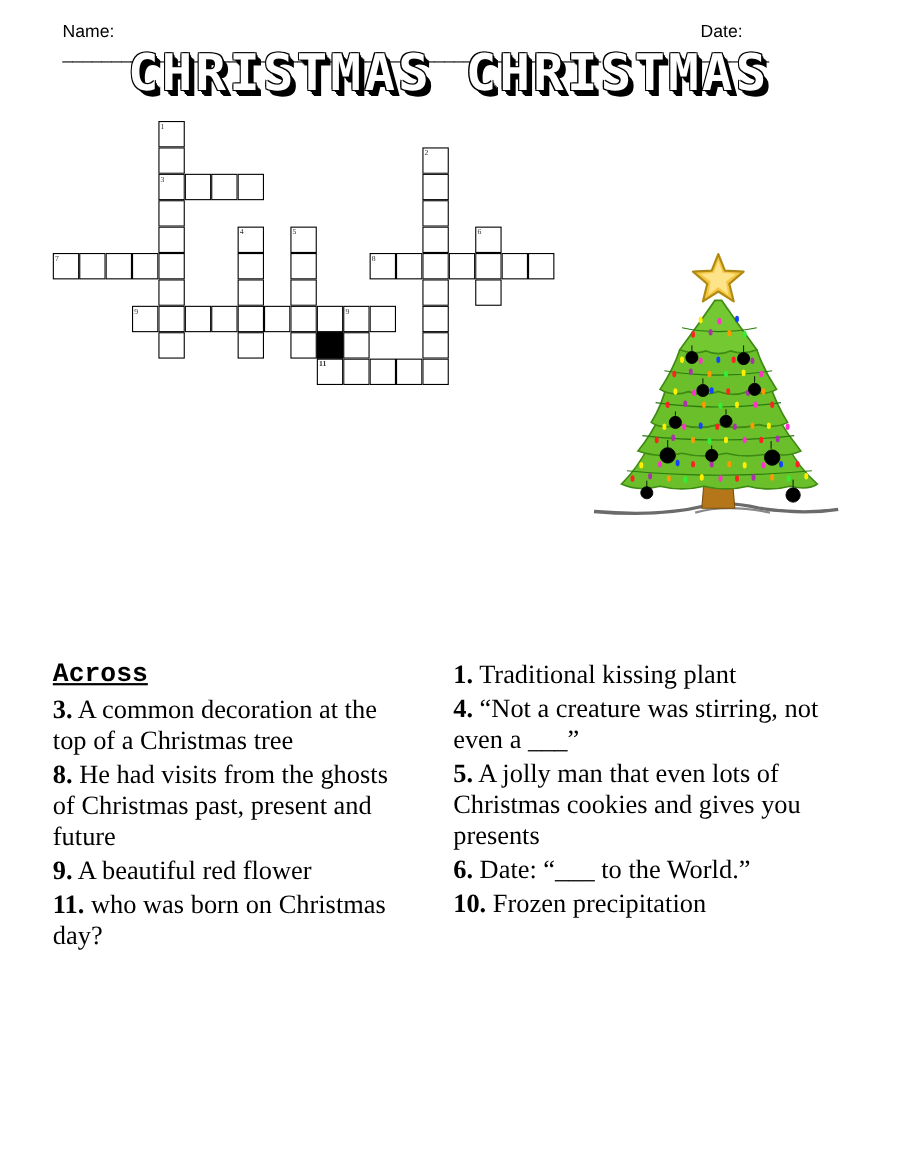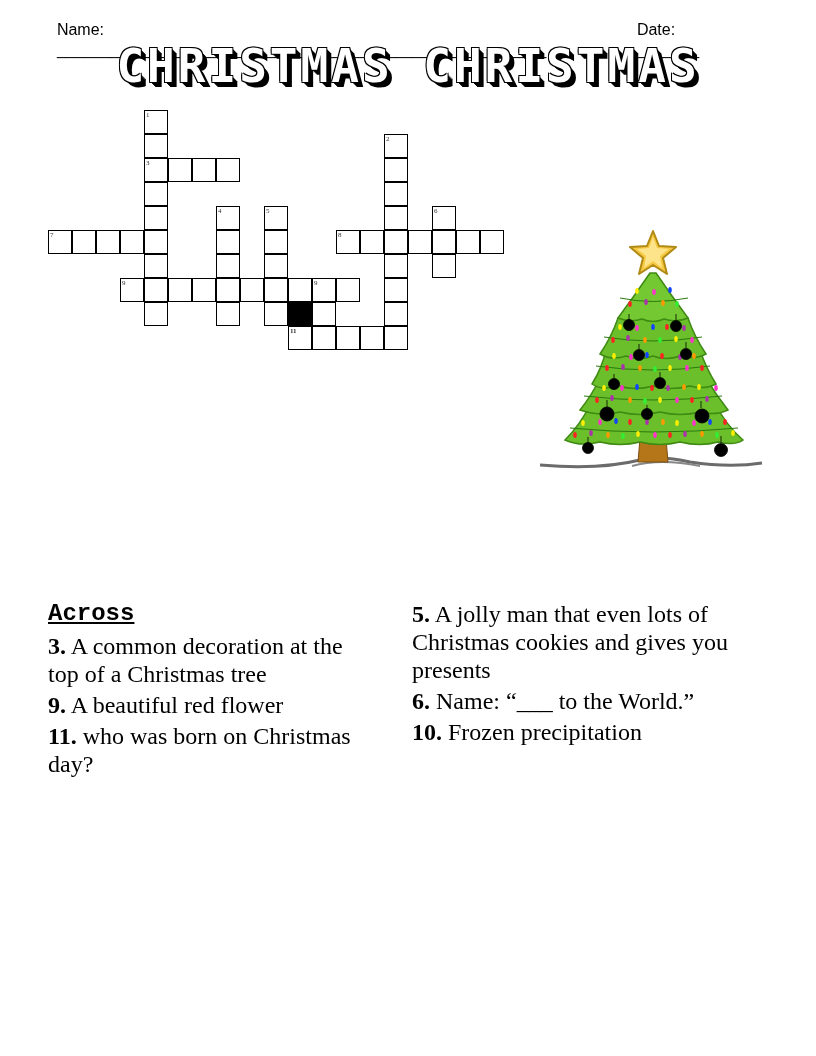--- a/index.html
+++ b/index.html
@@ -260,24 +260,27 @@
 
     <polygon points="653,231 659,246 676,247 663,258 667,274 653,265 639,274 643,258 630,247 647,246" fill="#f5c842" stroke="#b08a14" stroke-width="2" stroke-linejoin="round"></polygon>
     <polygon points="653,237 657,248 669,249 660,256 662,268 653,261 644,268 646,256 637,249 649,248" fill="#fde38a"></polygon>
   </svg>
 </div>
 
 <div class="clues across">
   <h2>Across</h2>
   <div id="across-list">
       <div class="clue"><b>3.</b> <span>A common decoration at the top of a Christmas tree</span></div>
+      <div class="clue"><b>8.</b> <span>He had visits from the ghosts of Christmas past, present and future</span></div>
       <div class="clue"><b>9.</b> <span>A beautiful red flower</span></div>
       <div class="clue"><b>11.</b> <span>who was born on Christmas day?</span></div>
     </div>
 </div>
 
 <div class="clues down">
   <div id="down-list">
+      <div class="clue"><b>1.</b> <span>Traditional kissing plant</span></div>
+      <div class="clue"><b>4.</b> <span>“Not a creature was stirring, not even a ___”</span></div>
       <div class="clue"><b>5.</b> <span>A jolly man that even lots of Christmas cookies and gives you presents</span></div>
-      <div class="clue"><b>6.</b> <span>Name: “___ to the World.”</span></div>
+      <div class="clue"><b>6.</b> <span>Date: “___ to the World.”</span></div>
       <div class="clue"><b>10.</b> <span>Frozen precipitation</span></div>
     </div>
 </div>
 
 </body></html>

